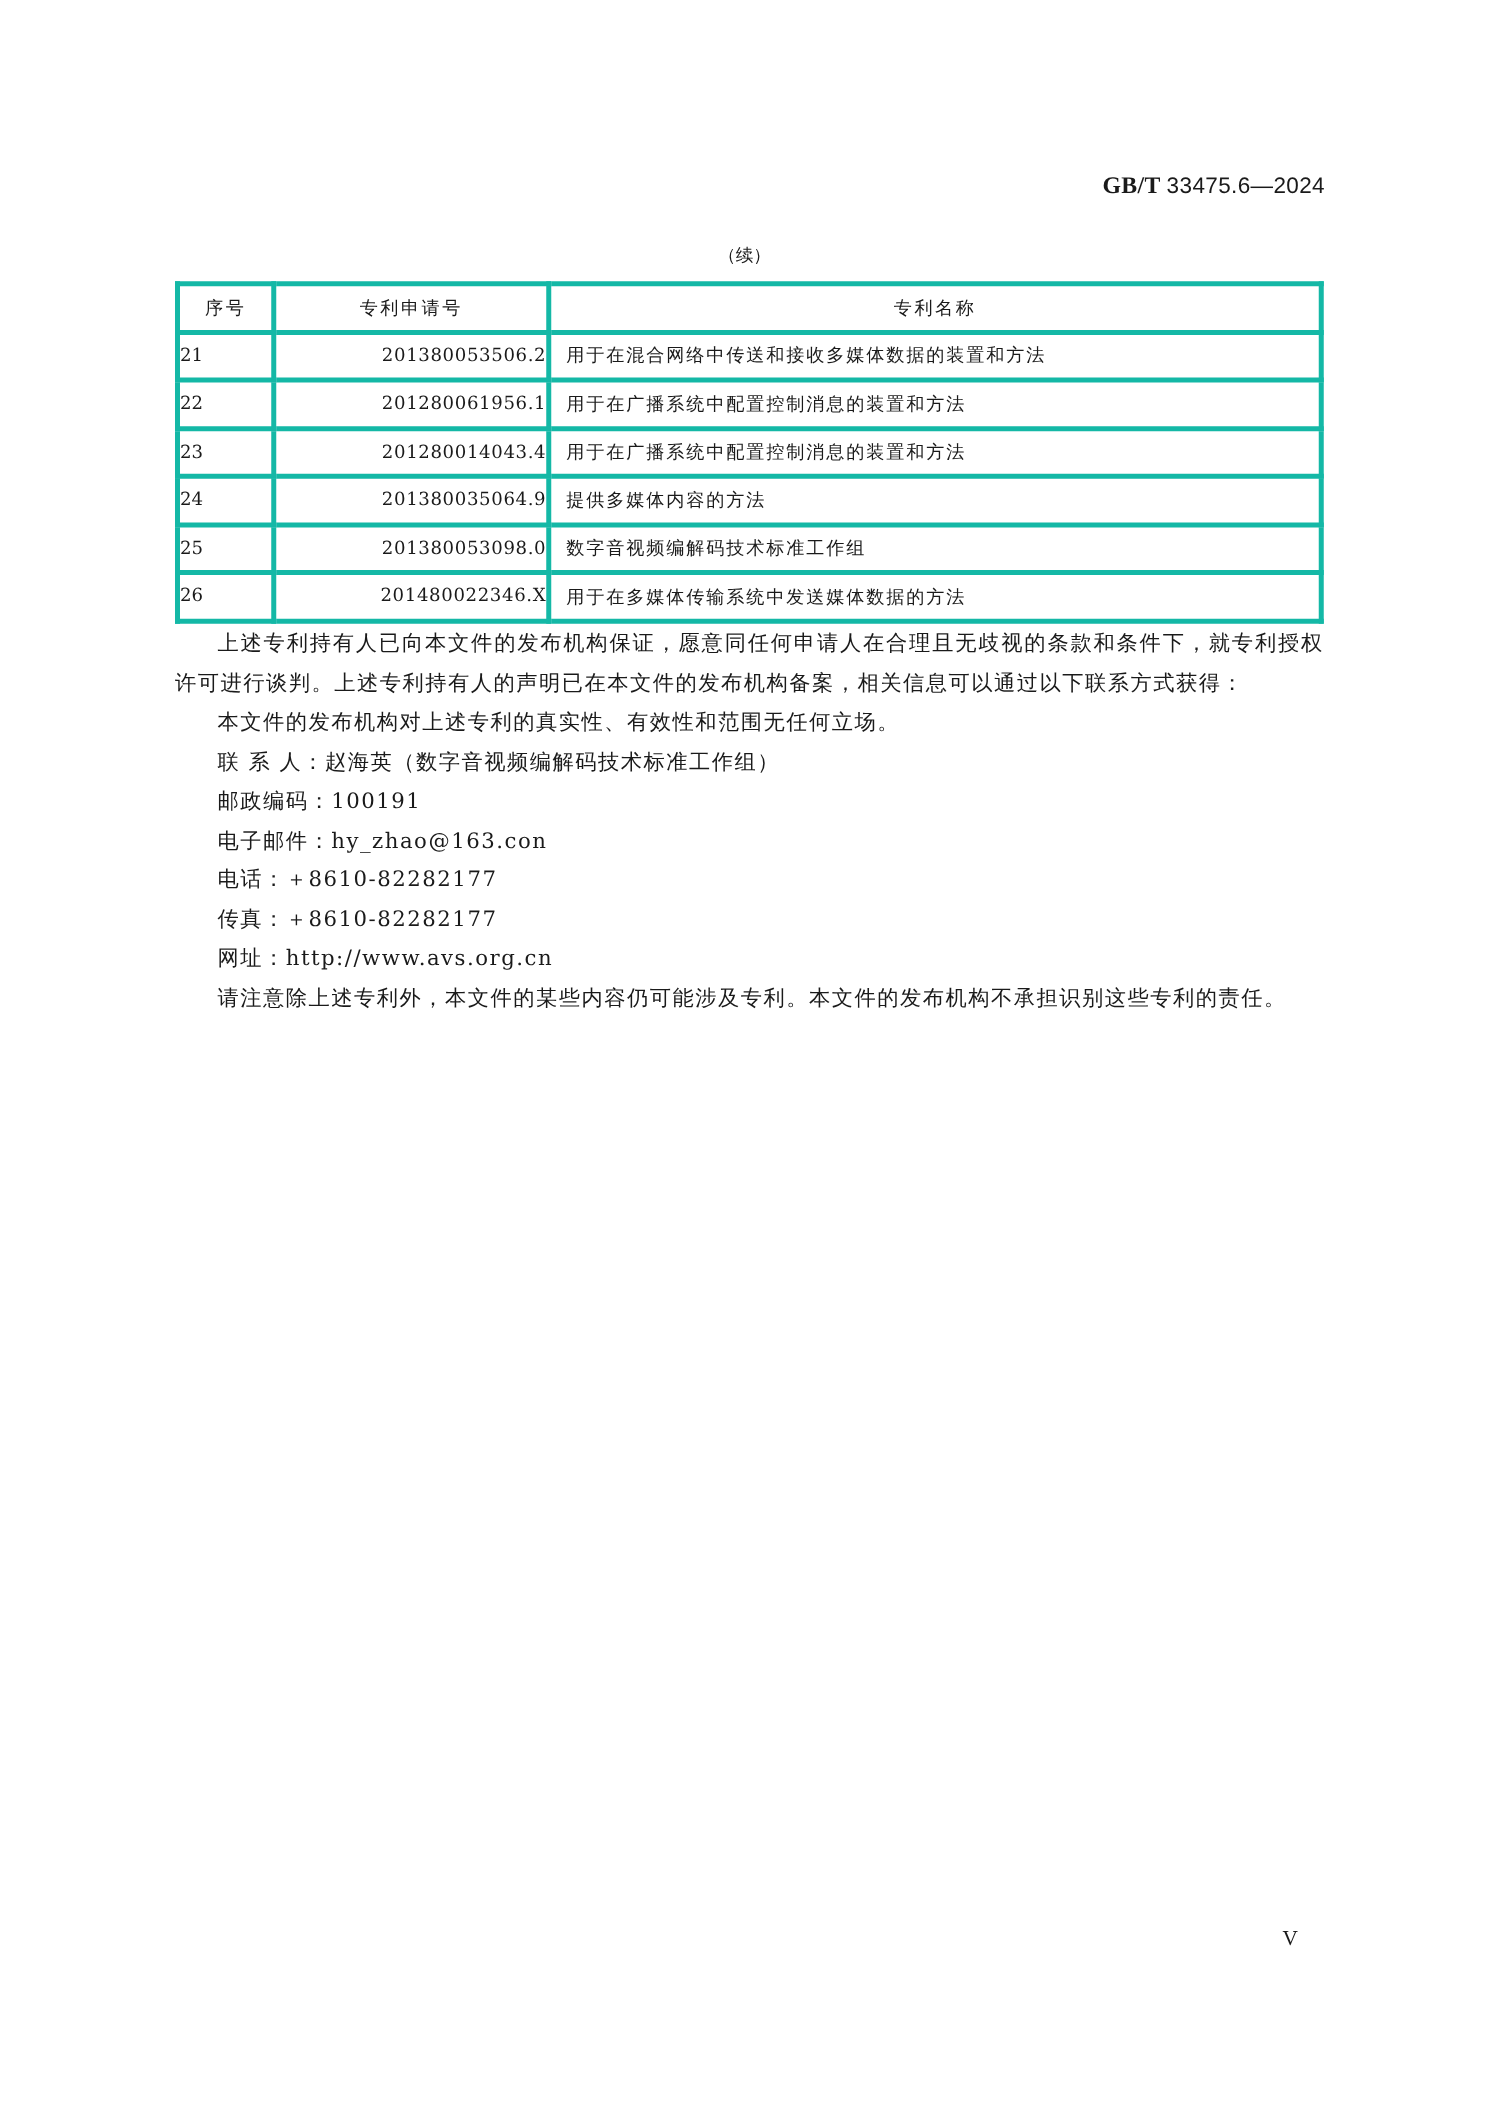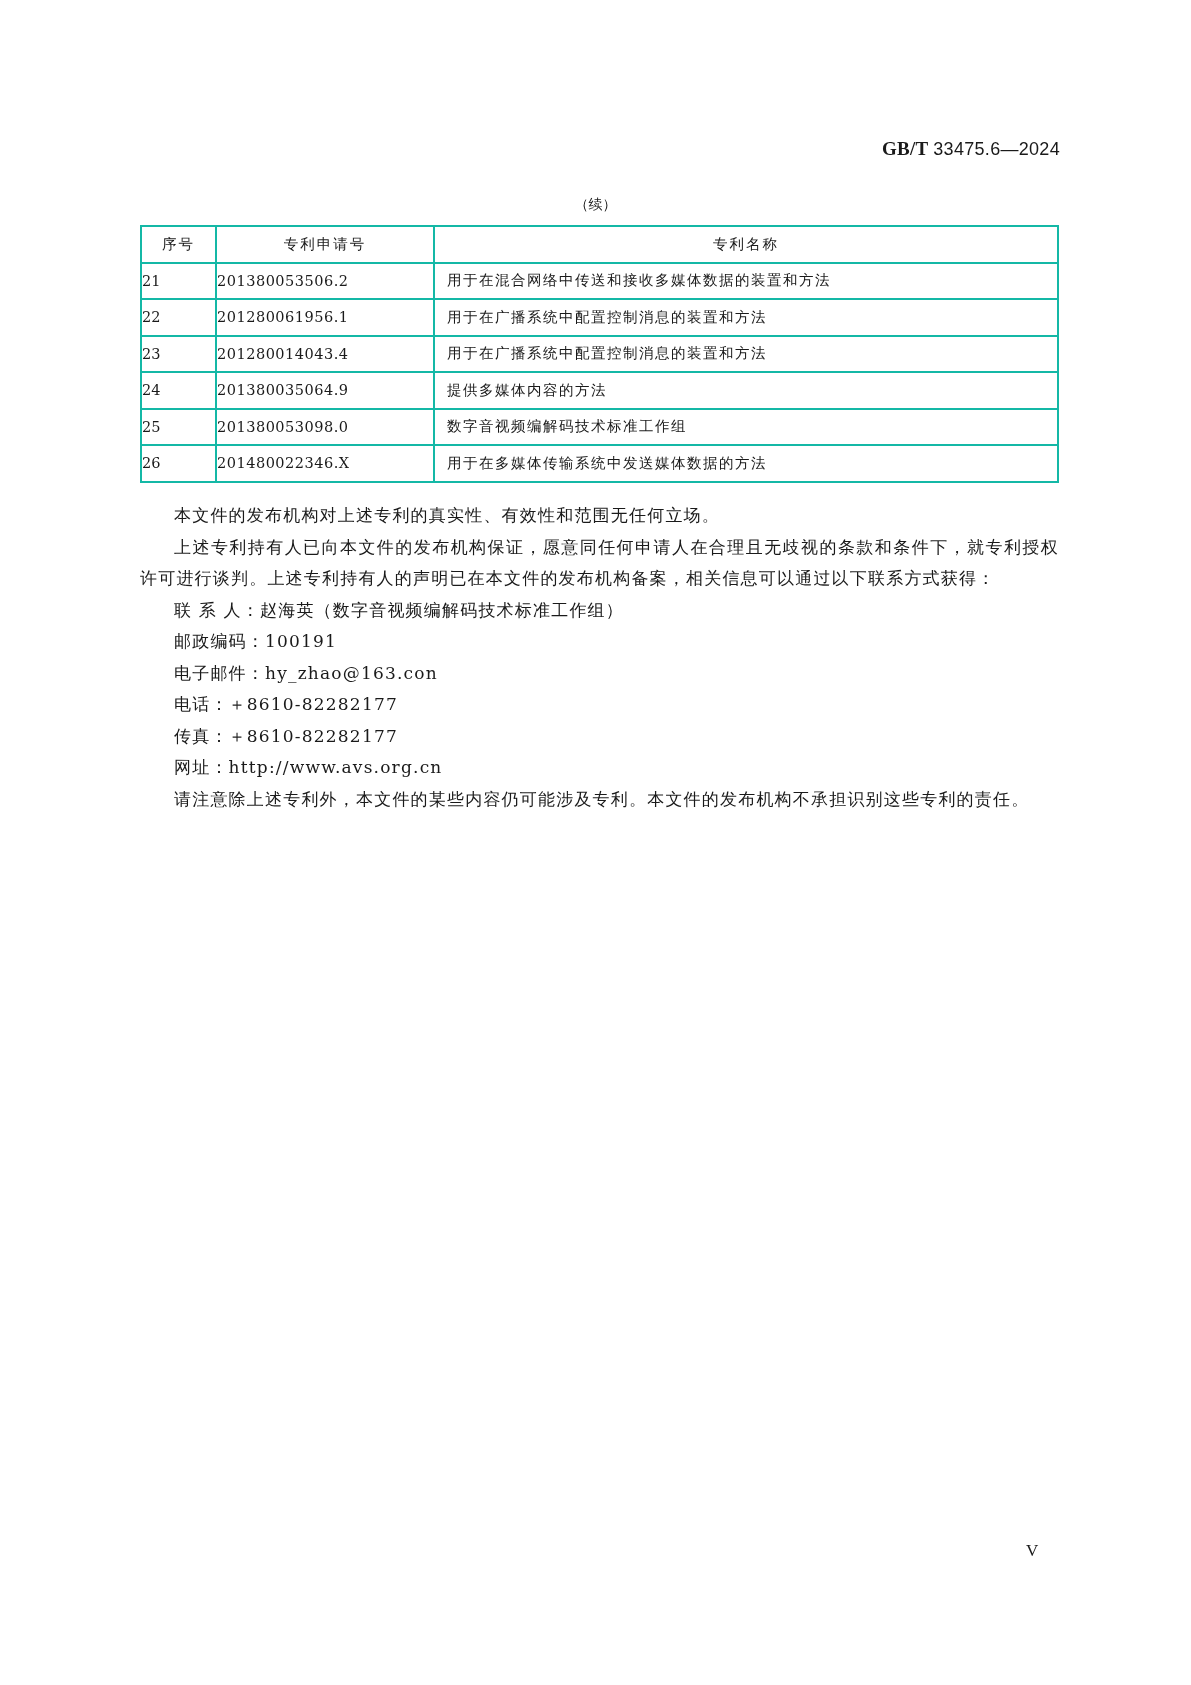--- a/index.html
+++ b/index.html
@@ -17,26 +17,26 @@
   .cont-label {
     position: absolute; top: 196px; left: 0; width: 1191px; text-align: center;
     font-size: 14px;
   }
   table.patents {
     position: absolute; left: 140px; top: 225px; width: 919px;
     border-collapse: collapse; font-size: 14.5px;
     border: 2px solid #333;
   }
   table.patents th, table.patents td {
-    border: 2px solid #14b8a6; height: 34.5px; padding: 0; font-weight: normal; margin-left: 17px;
+    border: 4px solid #14b8a6; height: 34.5px; padding: 0; font-weight: normal; margin-left: 17px;
   }
   table.patents thead tr { border-bottom: 2px solid #333; }
   table.patents th { text-align: center; letter-spacing: 2px; }
   .c-no { width: 73px; }
-  .c-app { width: 216px; text-align: left; letter-spacing: 0.5px; }
+  .c-app { width: 216px; text-align: right; letter-spacing: 0.5px; }
   .c-name { text-align: left; padding-left: 12px !important; letter-spacing: 1.5px; }
   table.patents th.c-name { text-align: center; padding-left: 0 !important; }
   .body-text {
     position: absolute; left: 140px; top: 500px; width: 919px;
     font-size: 17px; line-height: 31.5px;
   }
   .body-text p { margin: 0; text-indent: 34px; letter-spacing: 1.2px; text-align: justify; }
   .body-text p.contact { text-indent: 0; padding-left: 34px; }
   .page-num {
     position: absolute; left: 1026px; top: 1541px; font-size: 17px;
@@ -89,22 +89,22 @@
     </tr>
     <tr>
       <td class="c-no">26</td>
       <td class="c-app">201480022346.X</td>
       <td class="c-name">用于在多媒体传输系统中发送媒体数据的方法</td>
     </tr>
   </tbody>
 </table>
 
 <div class="body-text">
+  <p>上述专利持有人已向本文件的发布机构保证，愿意同任何申请人在合理且无歧视的条款和条件下，就专利授权许可进行谈判。上述专利持有人的声明已在本文件的发布机构备案，相关信息可以通过以下联系方式获得：</p>
   <p>本文件的发布机构对上述专利的真实性、有效性和范围无任何立场。</p>
-  <p>上述专利持有人已向本文件的发布机构保证，愿意同任何申请人在合理且无歧视的条款和条件下，就专利授权许可进行谈判。上述专利持有人的声明已在本文件的发布机构备案，相关信息可以通过以下联系方式获得：</p>
   <p class="contact">联 系 人：赵海英（数字音视频编解码技术标准工作组）</p>
   <p class="contact">邮政编码：100191</p>
   <p class="contact">电子邮件：hy_zhao@163.con</p>
   <p class="contact">电话：＋8610-82282177</p>
   <p class="contact">传真：＋8610-82282177</p>
   <p class="contact">网址：http://www.avs.org.cn</p>
   <p>请注意除上述专利外，本文件的某些内容仍可能涉及专利。本文件的发布机构不承担识别这些专利的责任。</p>
 </div>
 
 <div class="page-num">V</div>

